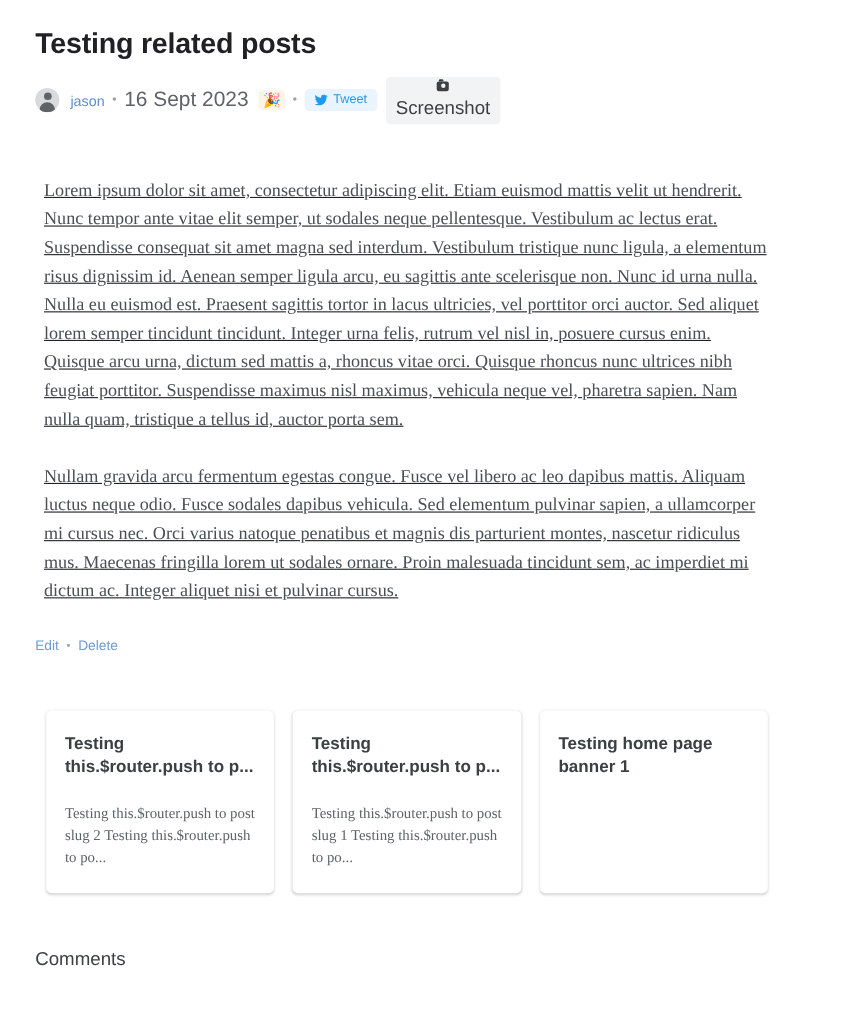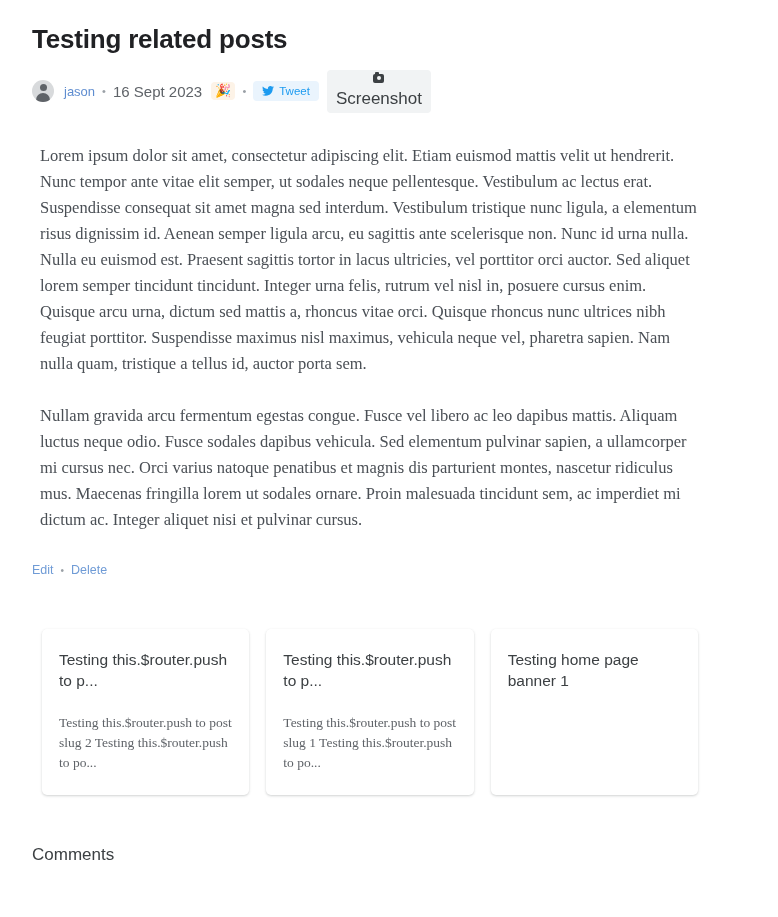--- a/index.html
+++ b/index.html
@@ -73,21 +73,21 @@
     text-align: right;
   }
   .dot-sep {
     color: #9aa0a6;
     margin: 0 7px;
     font-size: 11px;
     line-height: 1;
   }
   .post-date {
     color: #5f6368;
-    font-size: 15px;
+    font-size: 19px;
   }
   .emoji-badge {
     margin-left: 9px;
     background: #fdf3e7;
     border-radius: 4px;
     padding: 1px 4px;
     font-size: 13px;
     line-height: 16px;
     cursor: pointer;
   }
@@ -135,22 +135,23 @@
     content: "";
     position: absolute;
     width: 4px; height: 4px;
     border-radius: 50%;
     background: #f1f3f4;
     top: 2.5px; left: 3.5px;
   }
 
   
   .article-body {
-    margin-top: 40px;
+    margin-top: 57px;
     padding: 0 8px;
+    text-decoration: underline;
   }
   .article-body p {
     font-family: "Liberation Serif", serif;
     font-size: 16.5px;
     line-height: 26px;
     color: #4a4f55;
     margin: 0 0 26px 0;
     text-align: left;
   }
   .article-body p:last-child { margin-bottom: 0; }
@@ -196,21 +197,21 @@
     box-shadow: 0 1px 3px rgba(60,64,67,0.14), 0 1px 2px rgba(60,64,67,0.10);
     padding: 20px 17px 22px 17px;
     min-height: 150px;
     cursor: pointer;
   }
   .card-title {
     font-family: "Liberation Sans", sans-serif;
     font-size: 15.5px;
     line-height: 21px;
     color: #3c4043;
-    font-weight: 400;
+    font-weight: 700;
     margin: 0 0 22px 0;
   }
   .card-excerpt {
     font-family: "Liberation Serif", serif;
     font-size: 13.5px;
     line-height: 20px;
     color: #5f6368;
     margin: 0;
   }
 

